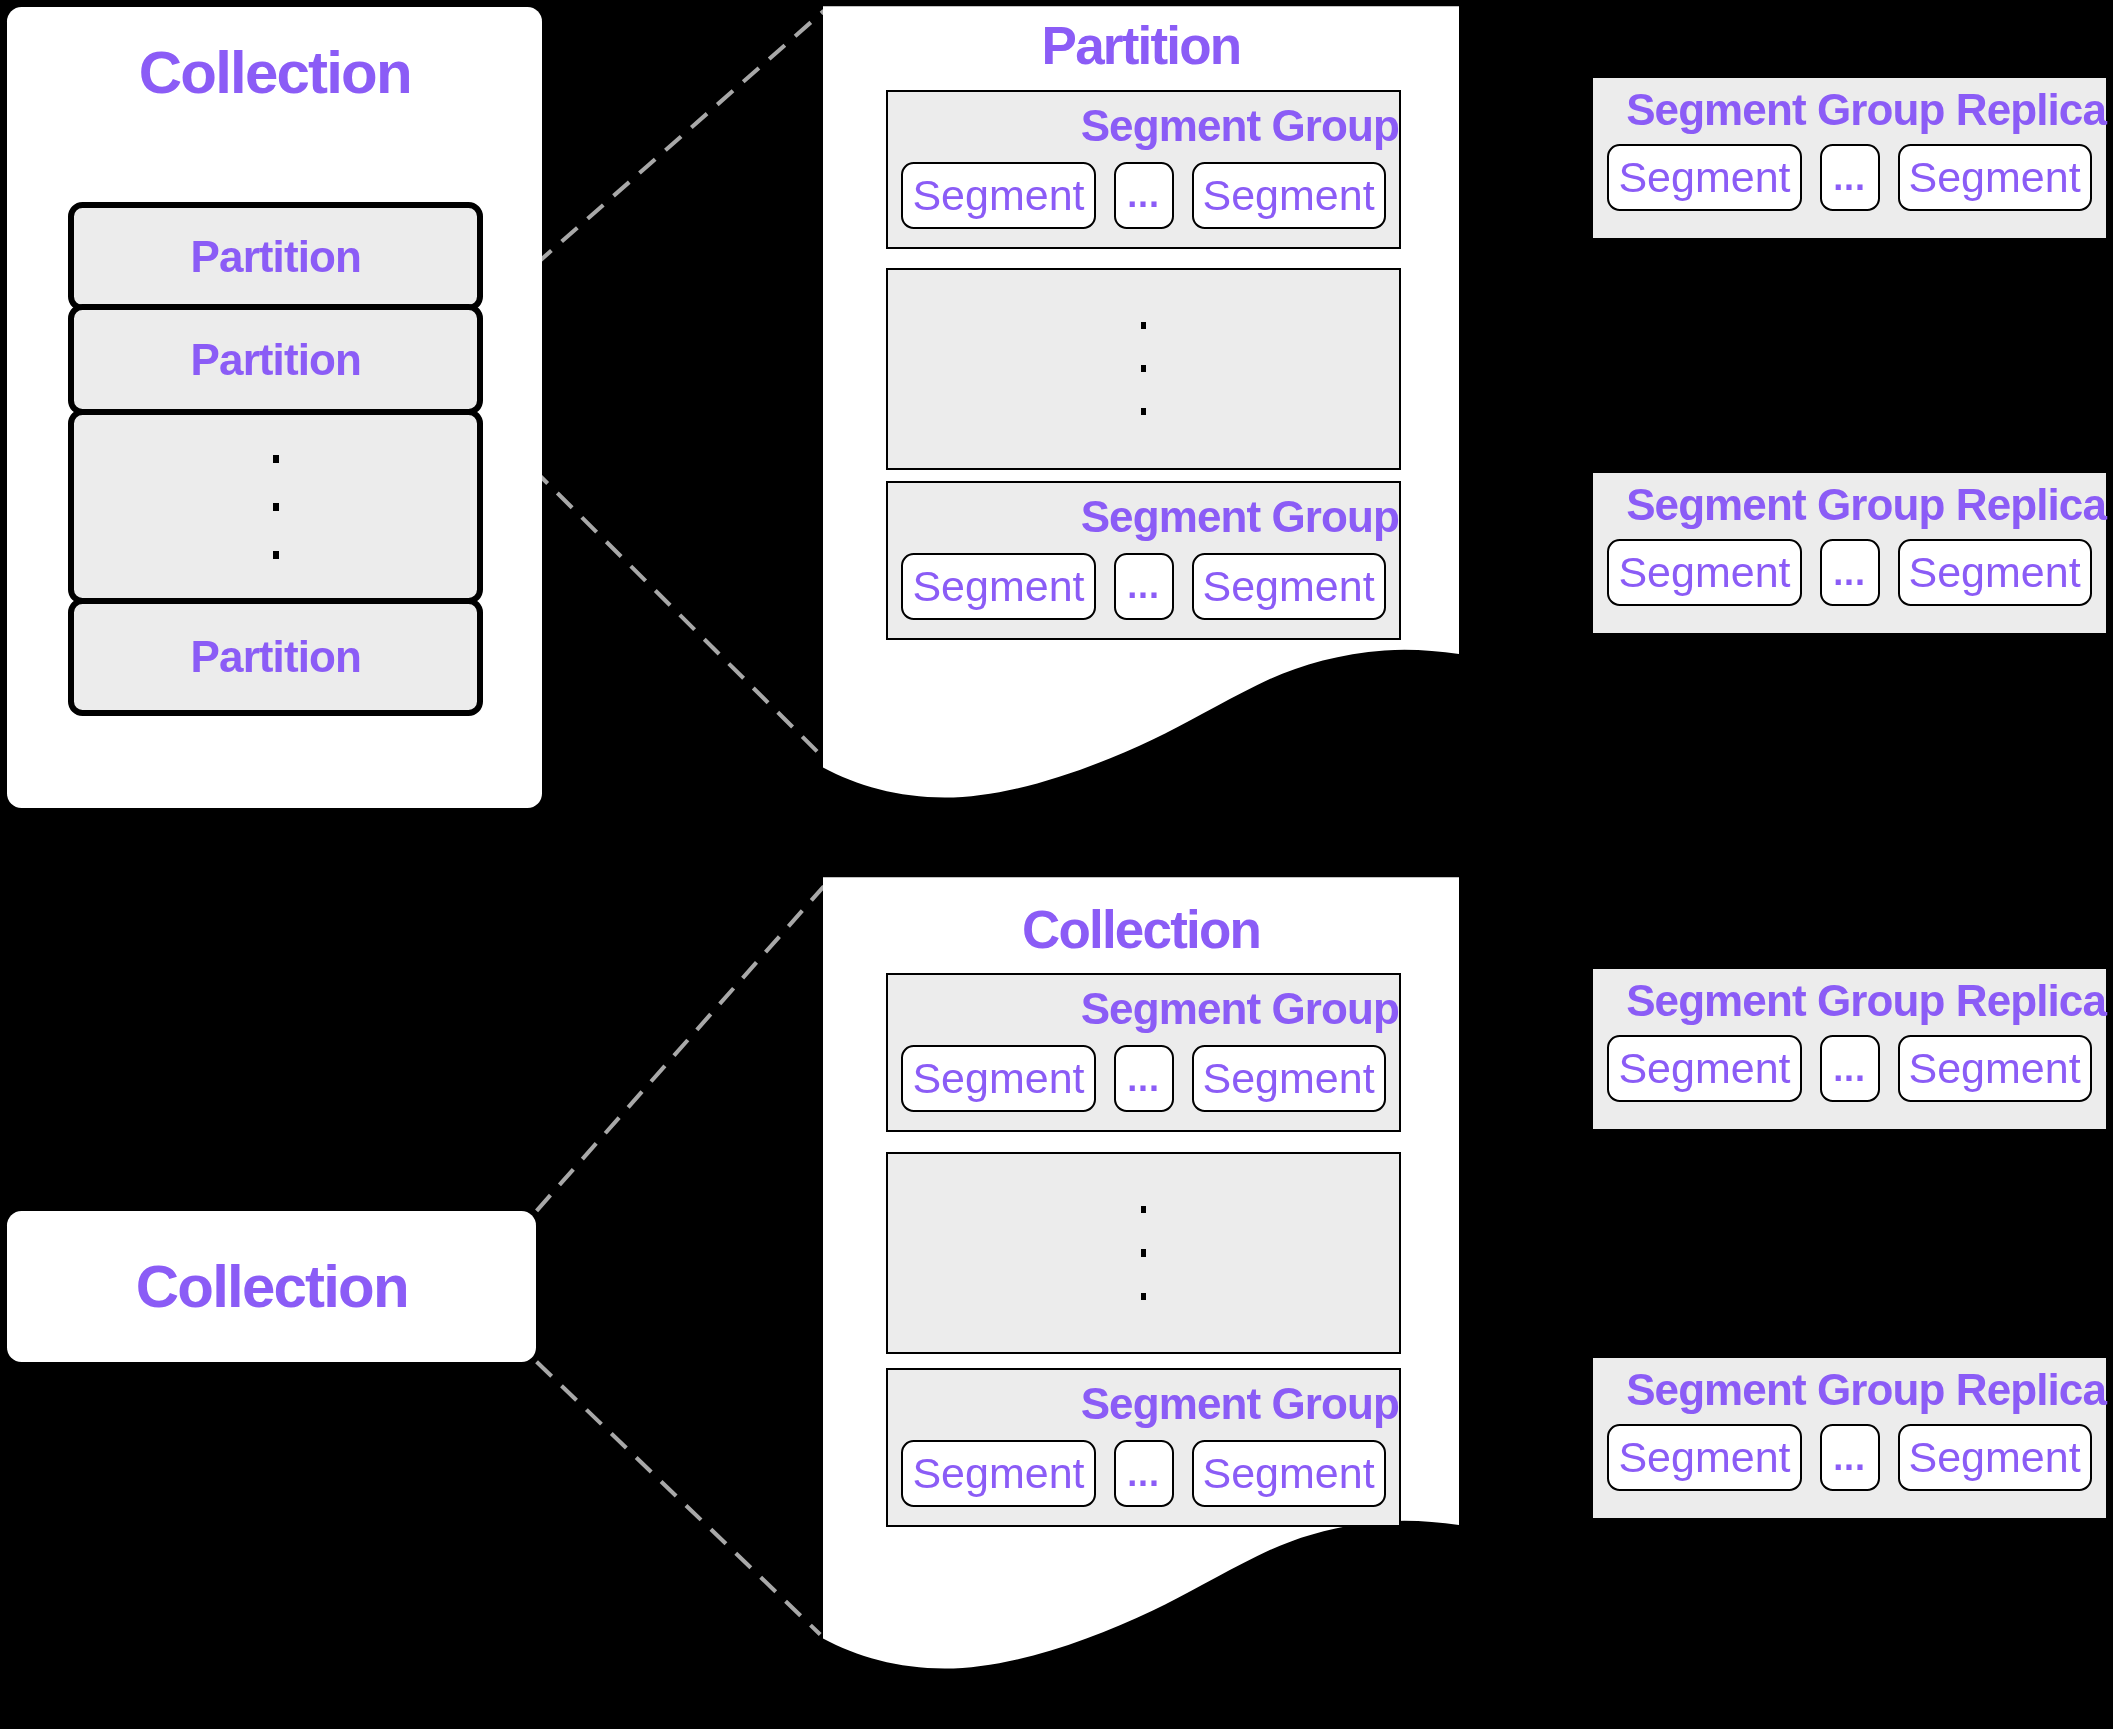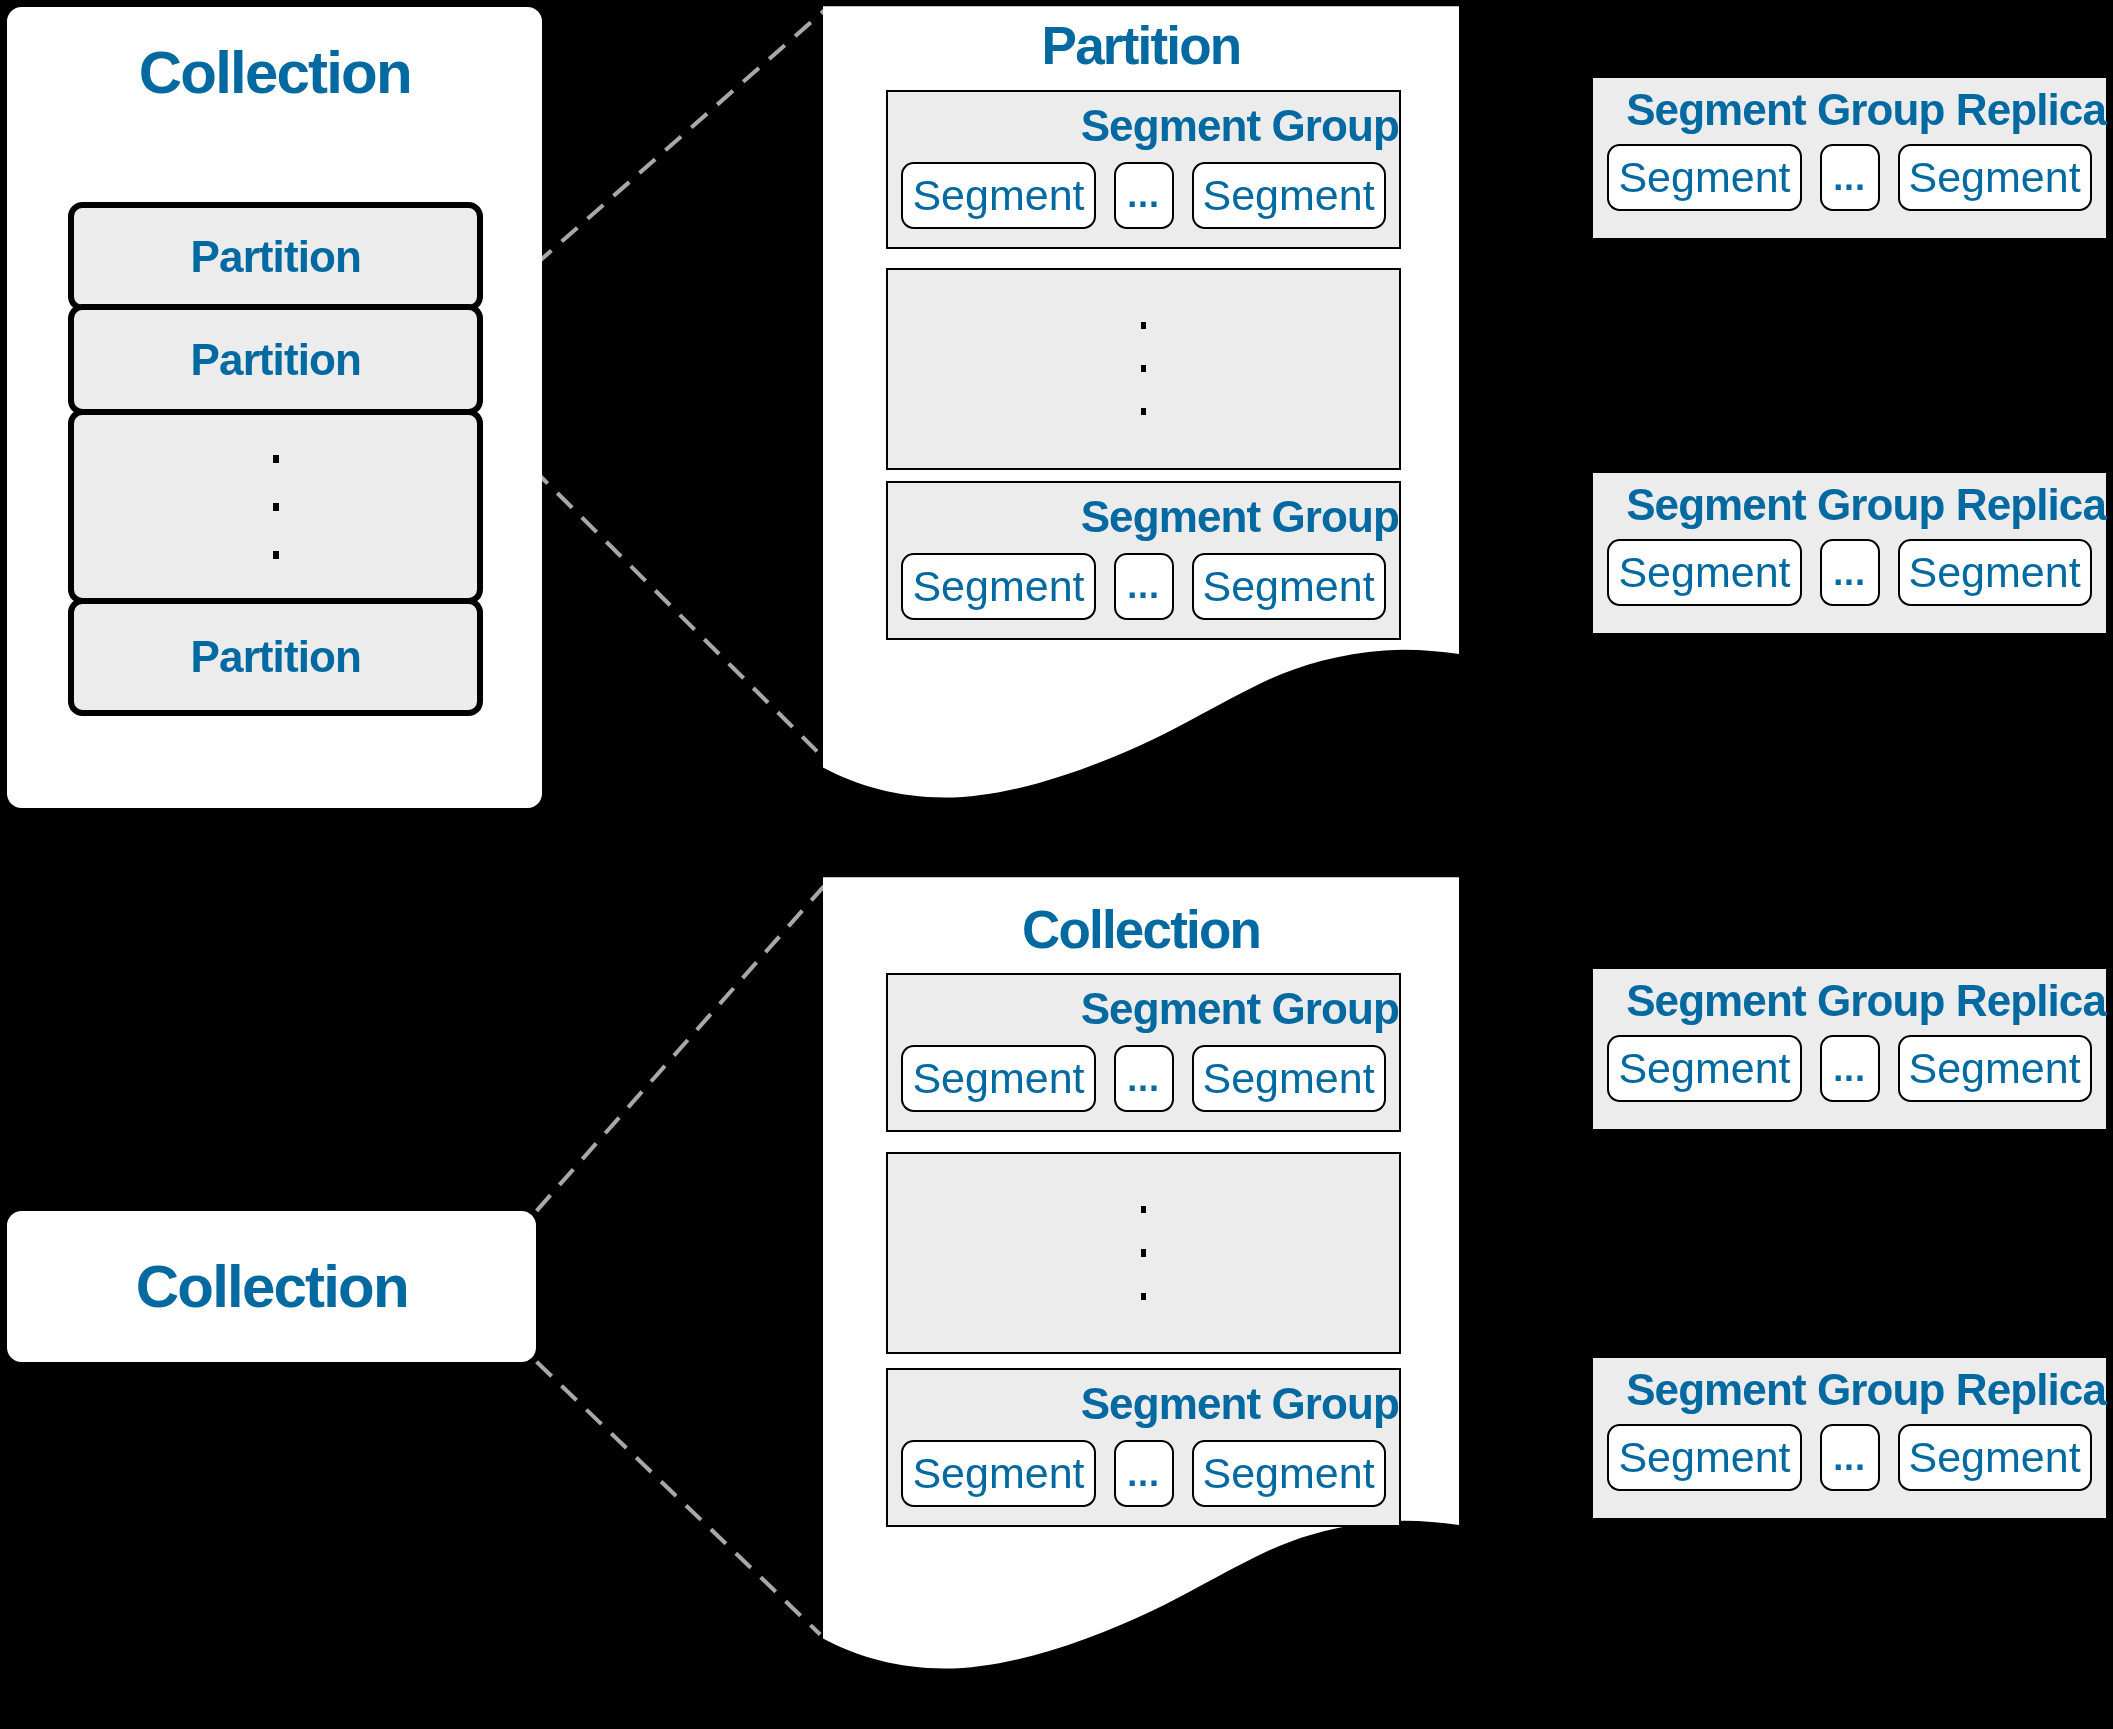--- a/index.html
+++ b/index.html
@@ -1,18 +1,18 @@
 <!DOCTYPE html>
 <html style="font-size:14.5px"><head>
 <meta charset="utf-8">
 <style>
   html,body{margin:0;padding:0;background:#000;}
   .canvas{
     position:relative;width:2114px;height:1729px;background:#000;
-    font-family:"Liberation Sans",sans-serif;color:#0369a1;overflow:hidden;
+    font-family:"Liberation Sans",sans-serif;color:#8b5cf6;overflow:hidden;
   }
   
   .panel-tl{position:absolute;left:7.3px;top:7.3px;width:535px;height:801px;background:#fff;border-radius:14.5px;}
   .panel-title{position:absolute;left:0;width:100%;text-align:center;font-weight:700;letter-spacing:-1.8px;white-space:nowrap;}
   .panel-tl .panel-title{top:31px;font-size:60px;}
   .pbox{position:absolute;left:61px;width:415px;box-sizing:border-box;background:#ececec;border:6.4px solid #000;border-radius:14.5px;
         display:flex;align-items:center;justify-content:center;font-size:44px;font-weight:700;letter-spacing:-0.9px;}
   .pbox.p1{top:195px;height:109px;}
   .pbox.p2{top:297px;height:111px;}
   .pbox.pdots{top:402px;height:195px;}

